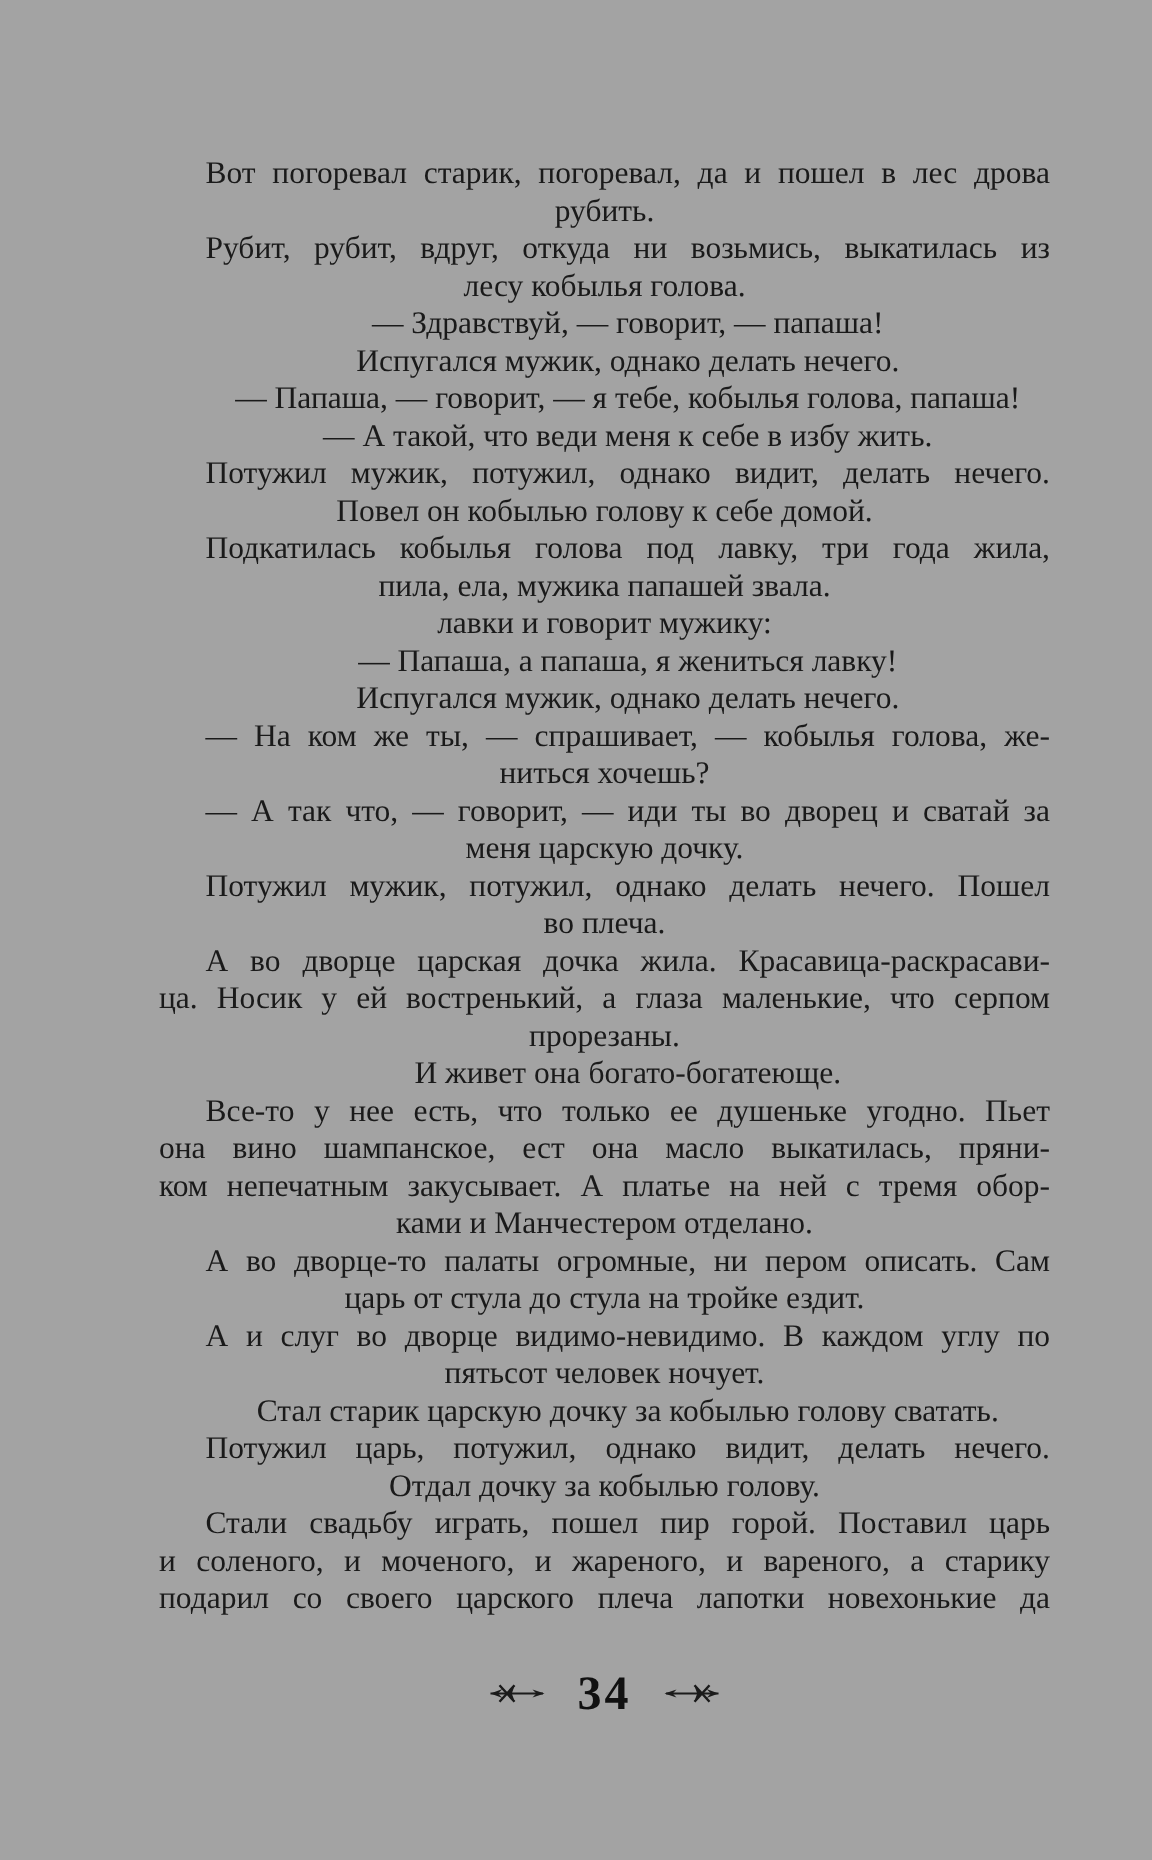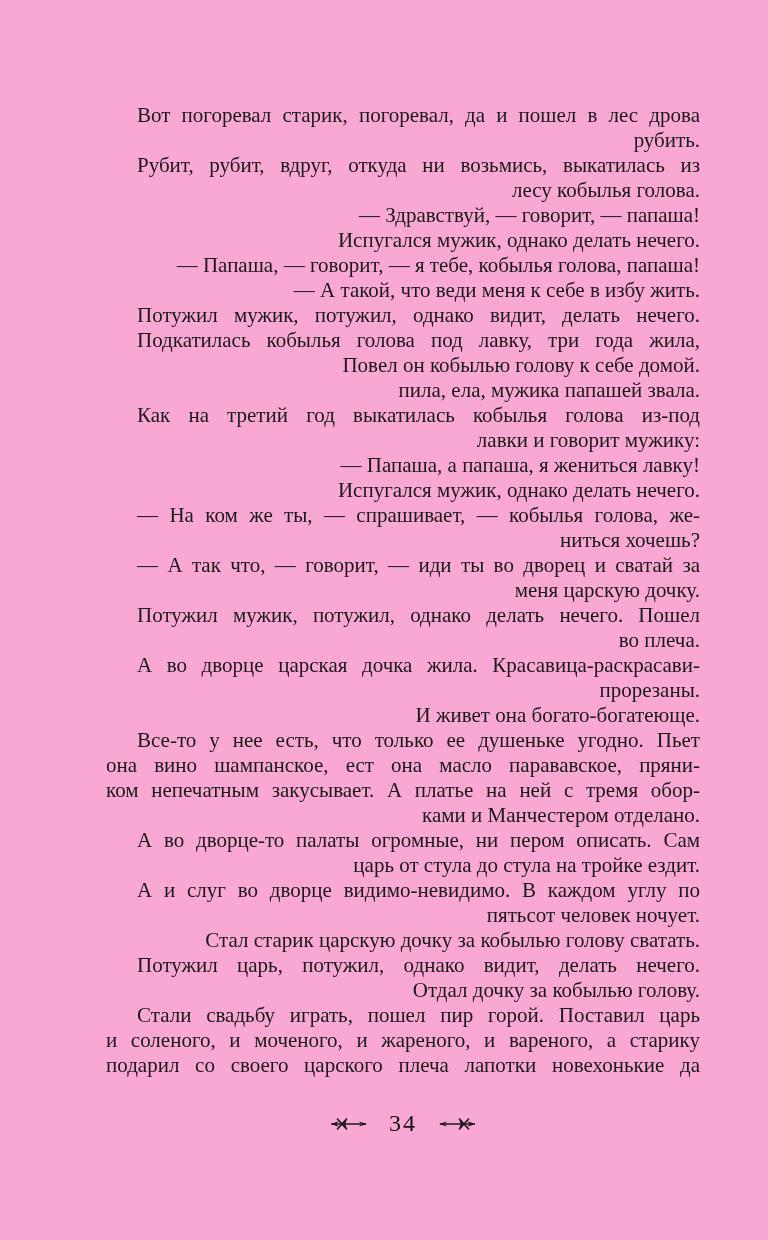--- a/index.html
+++ b/index.html
@@ -4,37 +4,37 @@
 <style>
   html, body {
     margin: 0;
     padding: 0;
     background: #ffffff;
   }
   .page {
     position: relative;
     width: 768px;
     height: 1240px;
-    background: #f9a8d4;
+    background: #a3a3a3;
     font-family: "Liberation Serif", "DejaVu Serif", serif;
     color: #1a1a1a;
     overflow: hidden;
   }
   .text-block {
     position: absolute;
     left: 106px;
     top: 103px;
     width: 594px;
   }
   .line {
     font-size: 21px;
     line-height: 25px;
     height: 25px;
     white-space: nowrap;
-    text-align: right;
+    text-align: center;
     color: #1a1a1a;
   }
   .line.j {
     white-space: normal;
     text-align: justify;
     text-align-last: justify;
   }
   .line.ind {
     padding-left: 31px;
   }
@@ -46,22 +46,22 @@
     position: absolute;
     left: 106px;
     top: 1110px;
     width: 594px;
     display: flex;
     align-items: center;
     justify-content: center;
     gap: 20px;
   }
   .page-number {
-    font-size: 24px;
-    font-weight: normal;
+    font-size: 32px;
+    font-weight: bold;
     letter-spacing: 2px;
     color: #111111;
   }
   .ornament {
     display: inline-block;
     width: 40px;
     height: 16px;
   }
   .ornament svg { display: block; }
   .ornament.right svg { transform: scaleX(-1); }
@@ -74,38 +74,38 @@
   <div class="text-block">
       <div class="line ind j">Вот погоревал старик, погоревал, да и пошел в лес дрова</div>
       <div class="line">рубить.</div>
       <div class="line ind j">Рубит, рубит, вдруг, откуда ни возьмись, выкатилась из</div>
       <div class="line">лесу кобылья голова.</div>
       <div class="line ind">— Здравствуй, — говорит, — папаша!</div>
       <div class="line ind">Испугался мужик, однако делать нечего.</div>
       <div class="line ind">— Папаша, — говорит, — я тебе, кобылья голова, папаша!</div>
       <div class="line ind">— А такой, что веди меня к себе в избу жить.</div>
       <div class="line ind j">Потужил мужик, потужил, однако видит, делать нечего.</div>
+      <div class="line">Повел он кобылью голову к себе домой.</div>
       <div class="line ind j">Подкатилась кобылья голова под лавку, три года жила,</div>
-      <div class="line">Повел он кобылью голову к себе домой.</div>
       <div class="line">пила, ела, мужика папашей звала.</div>
-      <div class="line ind j">Как на третий год выкатилась кобылья голова из-под</div>
       <div class="line">лавки и говорит мужику:</div>
       <div class="line ind">— Папаша, а папаша, я жениться лавку!</div>
       <div class="line ind">Испугался мужик, однако делать нечего.</div>
       <div class="line ind j">— На ком же ты, — спрашивает, — кобылья голова, же-</div>
       <div class="line">ниться хочешь?</div>
       <div class="line ind j">— А так что, — говорит, — иди ты во дворец и сватай за</div>
       <div class="line">меня царскую дочку.</div>
       <div class="line ind j">Потужил мужик, потужил, однако делать нечего. Пошел</div>
       <div class="line">во плеча.</div>
       <div class="line ind j">А во дворце царская дочка жила. Красавица-раскрасави-</div>
+      <div class="line j">ца. Носик у ей востренький, а глаза маленькие, что серпом</div>
       <div class="line">прорезаны.</div>
       <div class="line ind">И живет она богато-богатеюще.</div>
       <div class="line ind j">Все-то у нее есть, что только ее душеньке угодно. Пьет</div>
-      <div class="line j">она вино шампанское, ест она масло парававское, пряни-</div>
+      <div class="line j">она вино шампанское, ест она масло выкатилась, пряни-</div>
       <div class="line j">ком непечатным закусывает. А платье на ней с тремя обор-</div>
       <div class="line">ками и Манчестером отделано.</div>
       <div class="line ind j">А во дворце-то палаты огромные, ни пером описать. Сам</div>
       <div class="line">царь от стула до стула на тройке ездит.</div>
       <div class="line ind j">А и слуг во дворце видимо-невидимо. В каждом углу по</div>
       <div class="line">пятьсот человек ночует.</div>
       <div class="line ind">Стал старик царскую дочку за кобылью голову сватать.</div>
       <div class="line ind j">Потужил царь, потужил, однако видит, делать нечего.</div>
       <div class="line">Отдал дочку за кобылью голову.</div>
       <div class="line ind j">Стали свадьбу играть, пошел пир горой. Поставил царь</div>

